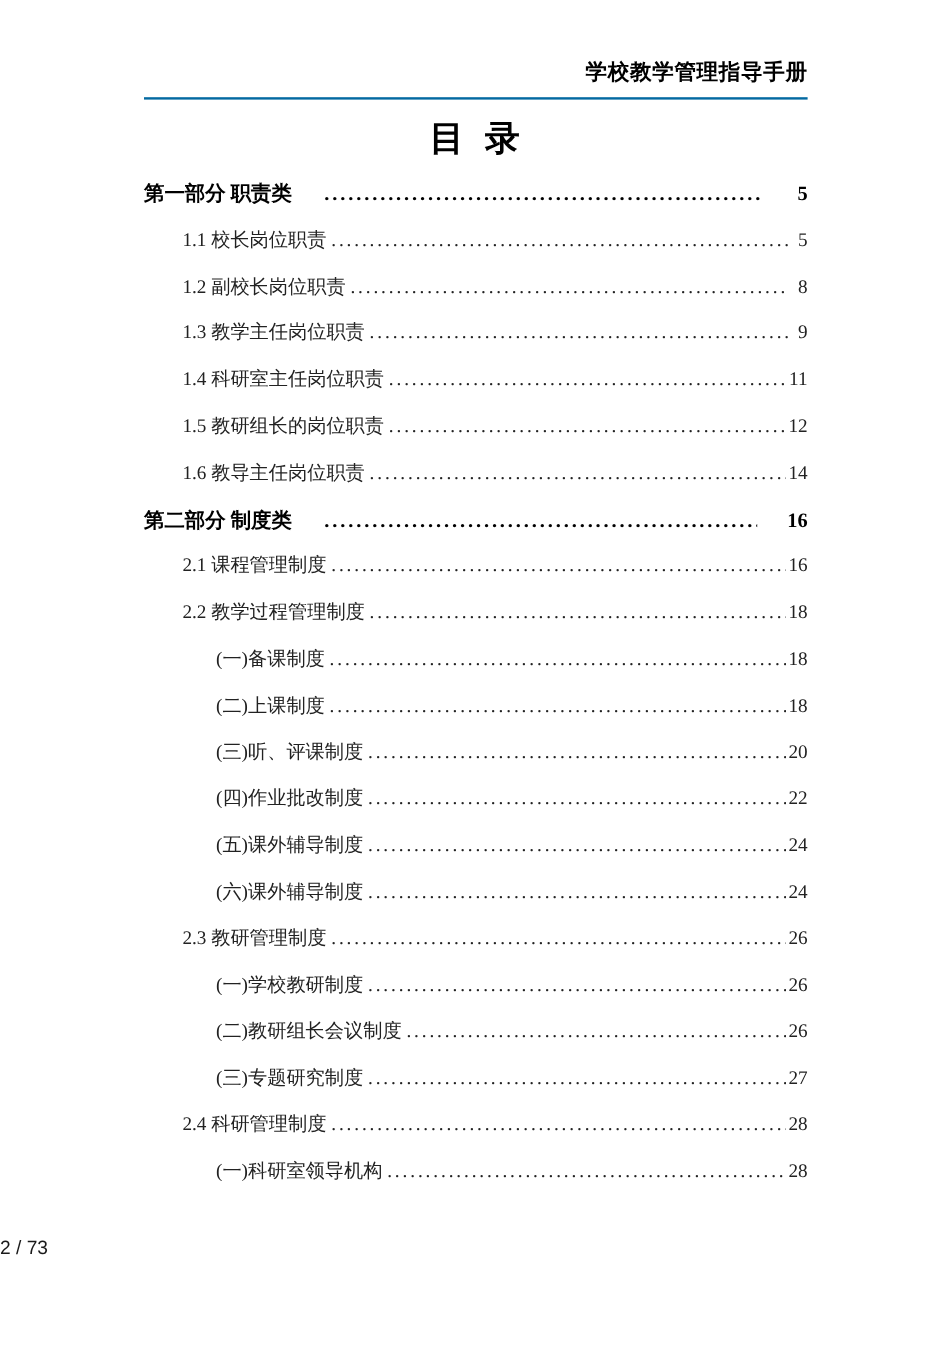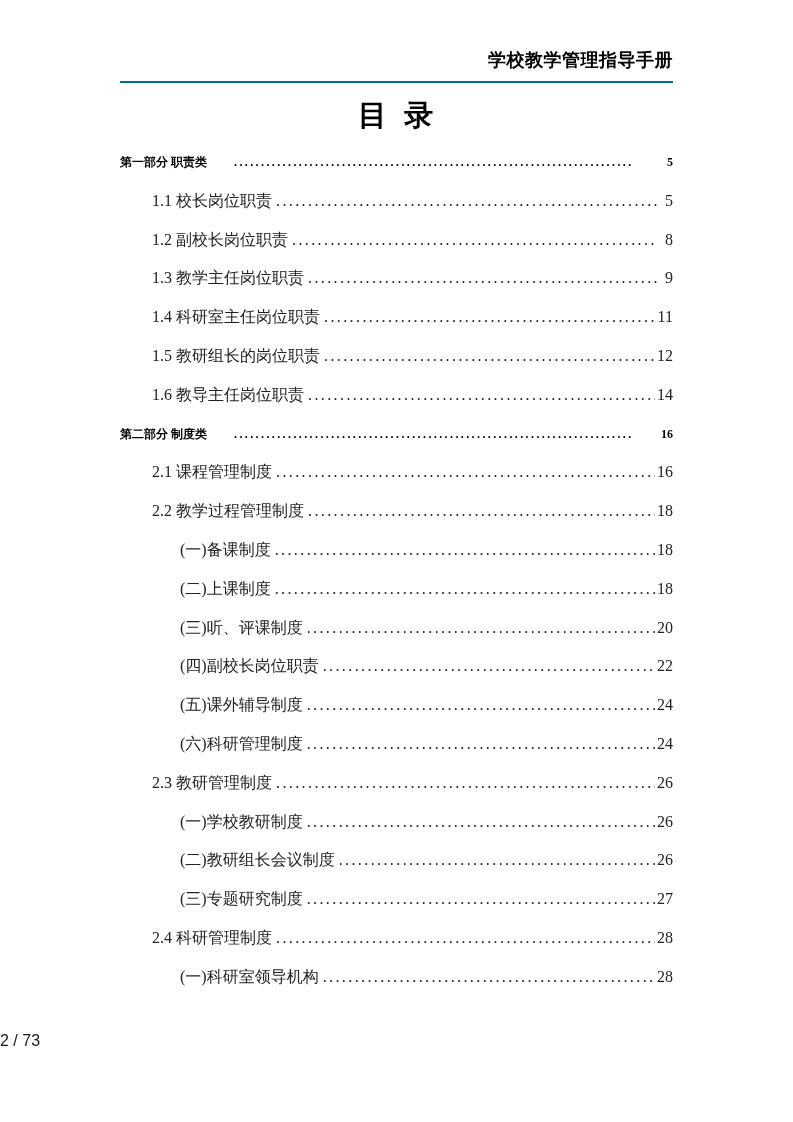--- a/index.html
+++ b/index.html
@@ -40,21 +40,21 @@
     position: absolute;
     left: 120px; right: 120px; top: 143px;
   }
   .toc-row {
     display: flex;
     align-items: baseline;
     line-height: 38.8px;
     font-size: 16px;
     white-space: nowrap;
   }
-  .toc-row.lvl1 { font-weight: bold; font-size: 12px; color: #000; gap: 23px; }
+  .toc-row.lvl1 { font-weight: bold; font-size: 17px; color: #000; gap: 23px; }
   .toc-row.lvl2 { padding-left: 32px;  color: #222; justify-content: space-between; }
   .toc-row.lvl3 { padding-left: 60px;  color: #222; }
 
   .toc-label { flex: 0 0 auto; padding-right: 4px; }
 
   .toc-leader {
     flex: 1 1 auto;
     overflow: hidden;
     white-space: nowrap;
     min-width: 10px;
@@ -152,31 +152,31 @@
     <span class="toc-label">(二)上课制度</span>
     <span class="toc-leader"></span>
     <span class="toc-page">18</span>
   </div>
       <div class="toc-row lvl3">
     <span class="toc-label">(三)听、评课制度</span>
     <span class="toc-leader"></span>
     <span class="toc-page">20</span>
   </div>
       <div class="toc-row lvl3">
-    <span class="toc-label">(四)副校长岗位职责</span>
+    <span class="toc-label">(四)作业批改制度</span>
     <span class="toc-leader"></span>
     <span class="toc-page">22</span>
   </div>
       <div class="toc-row lvl3">
     <span class="toc-label">(五)课外辅导制度</span>
     <span class="toc-leader"></span>
     <span class="toc-page">24</span>
   </div>
       <div class="toc-row lvl3">
-    <span class="toc-label">(六)科研管理制度</span>
+    <span class="toc-label">(六)课外辅导制度</span>
     <span class="toc-leader"></span>
     <span class="toc-page">24</span>
   </div>
       <div class="toc-row lvl2">
     <span class="toc-label">2.3 教研管理制度</span>
     <span class="toc-leader"></span>
     <span class="toc-page">26</span>
   </div>
       <div class="toc-row lvl3">
     <span class="toc-label">(一)学校教研制度</span>

